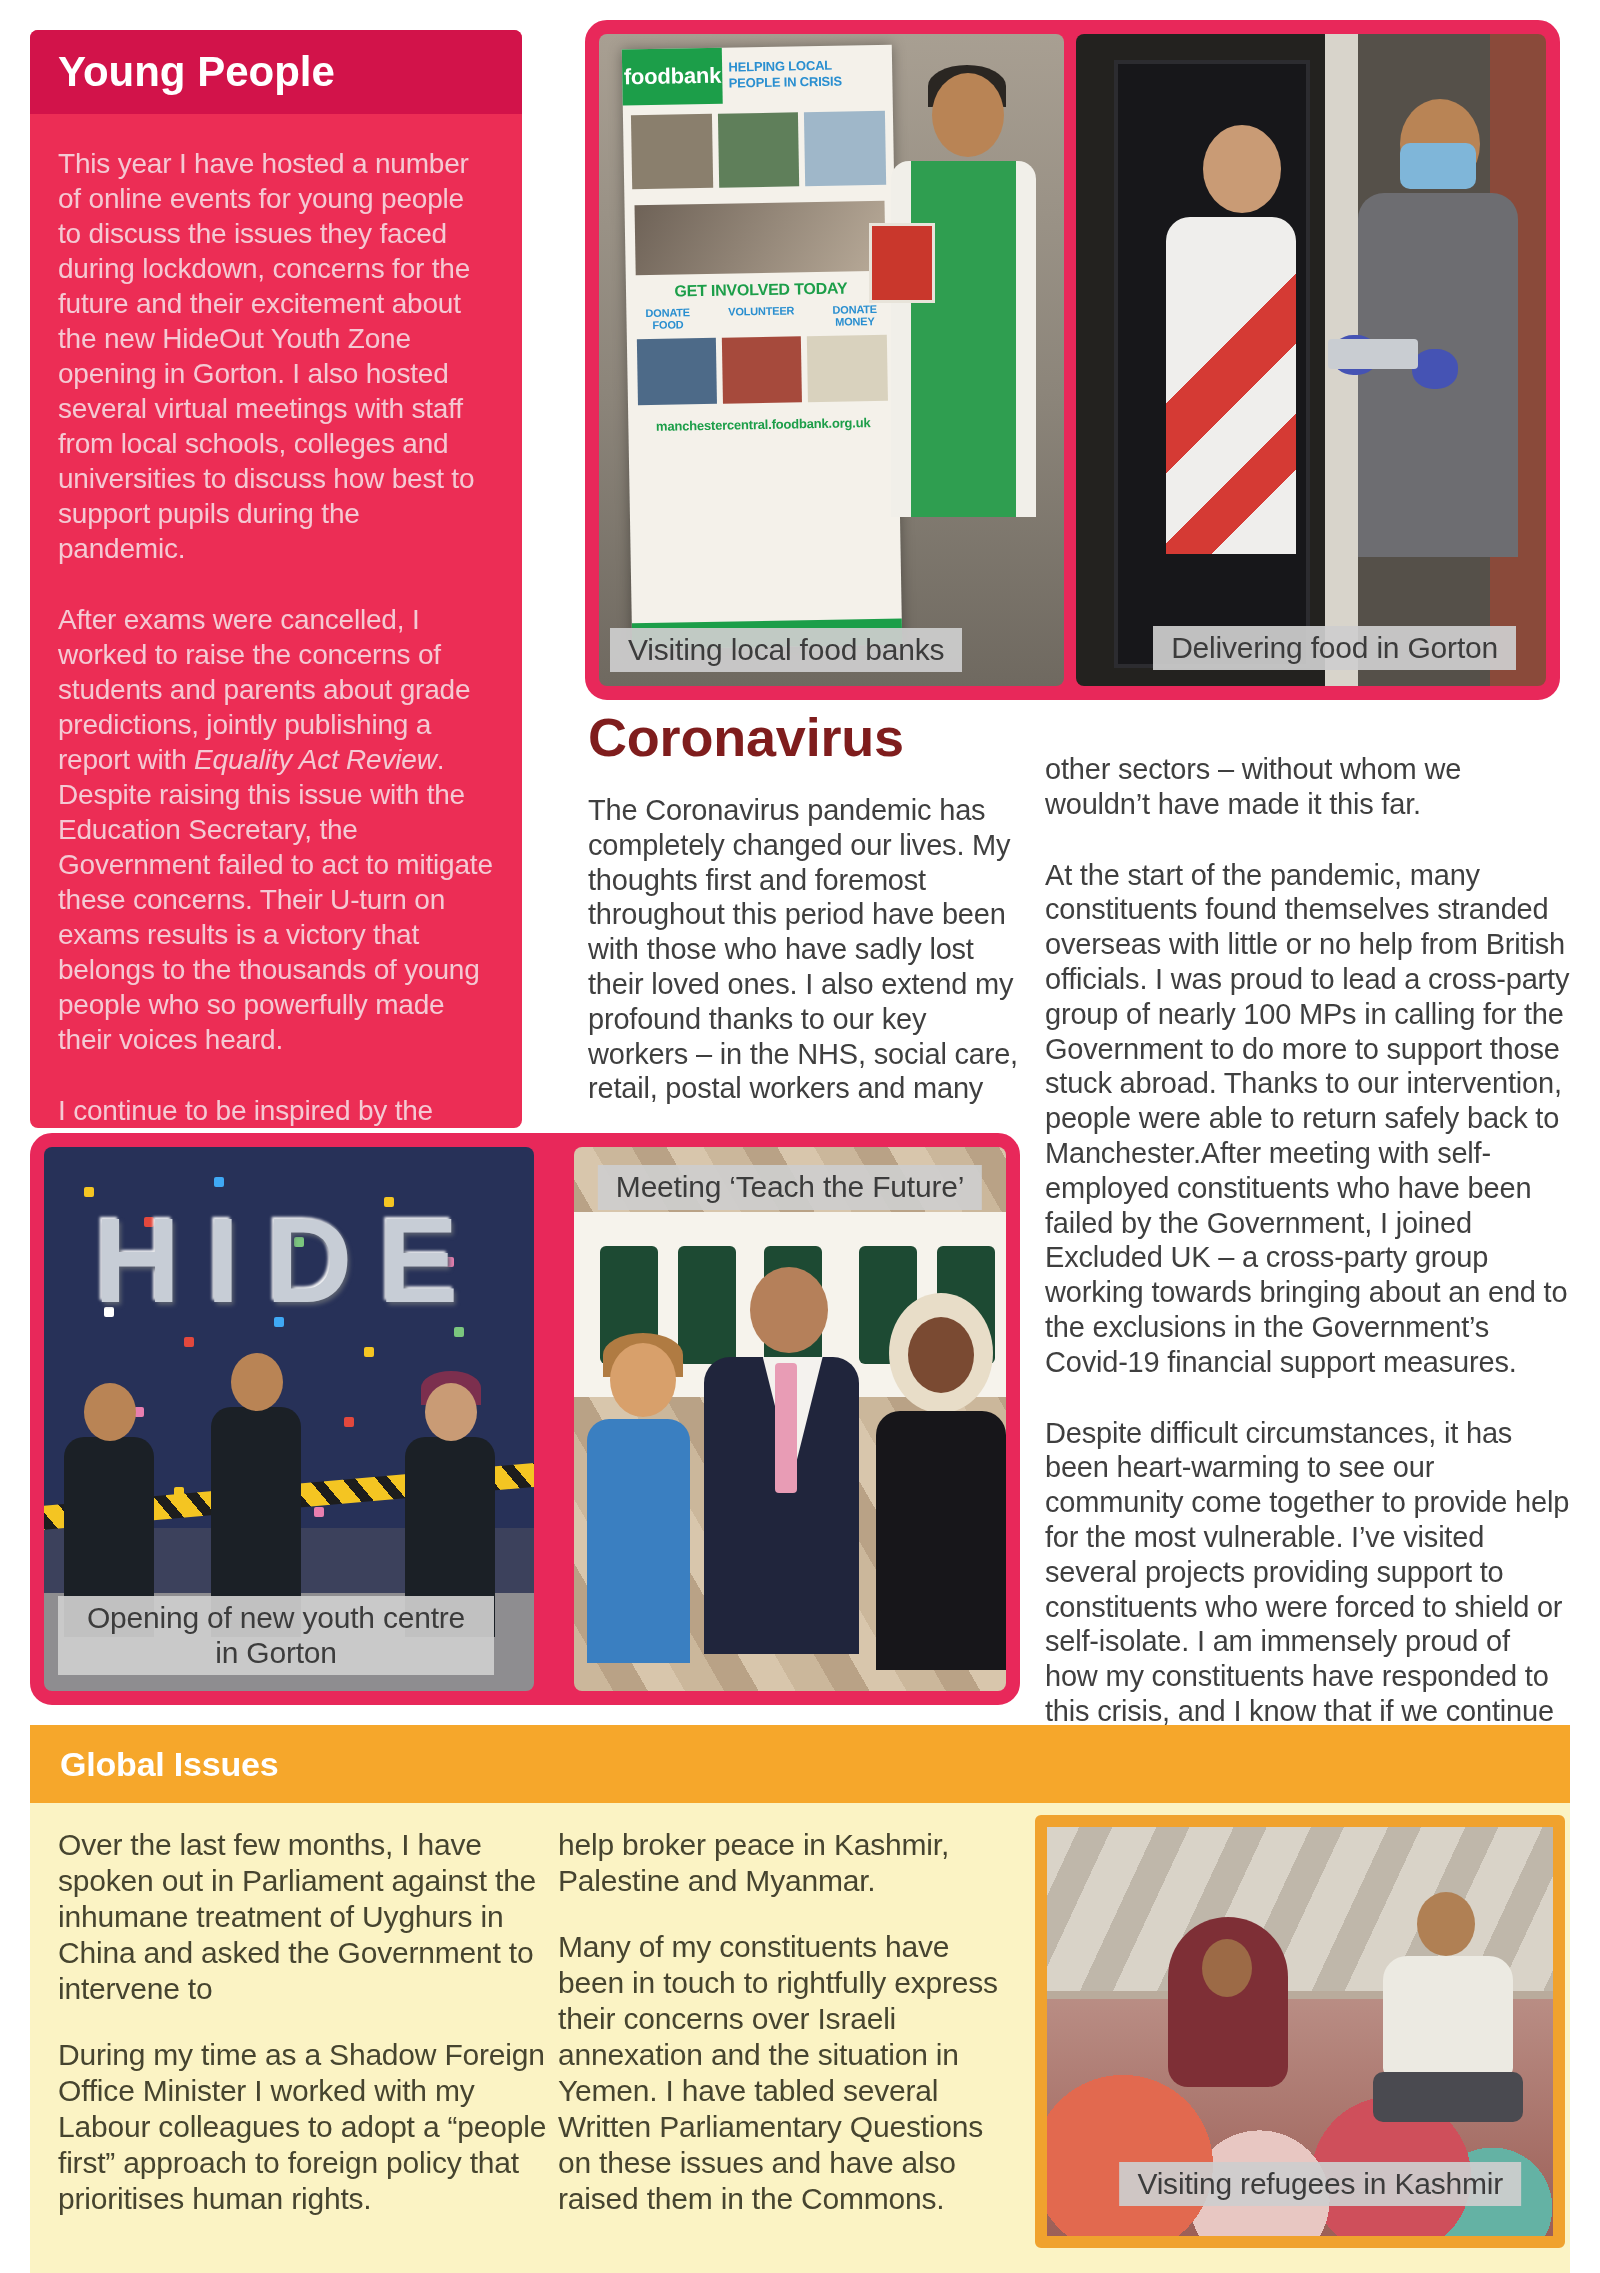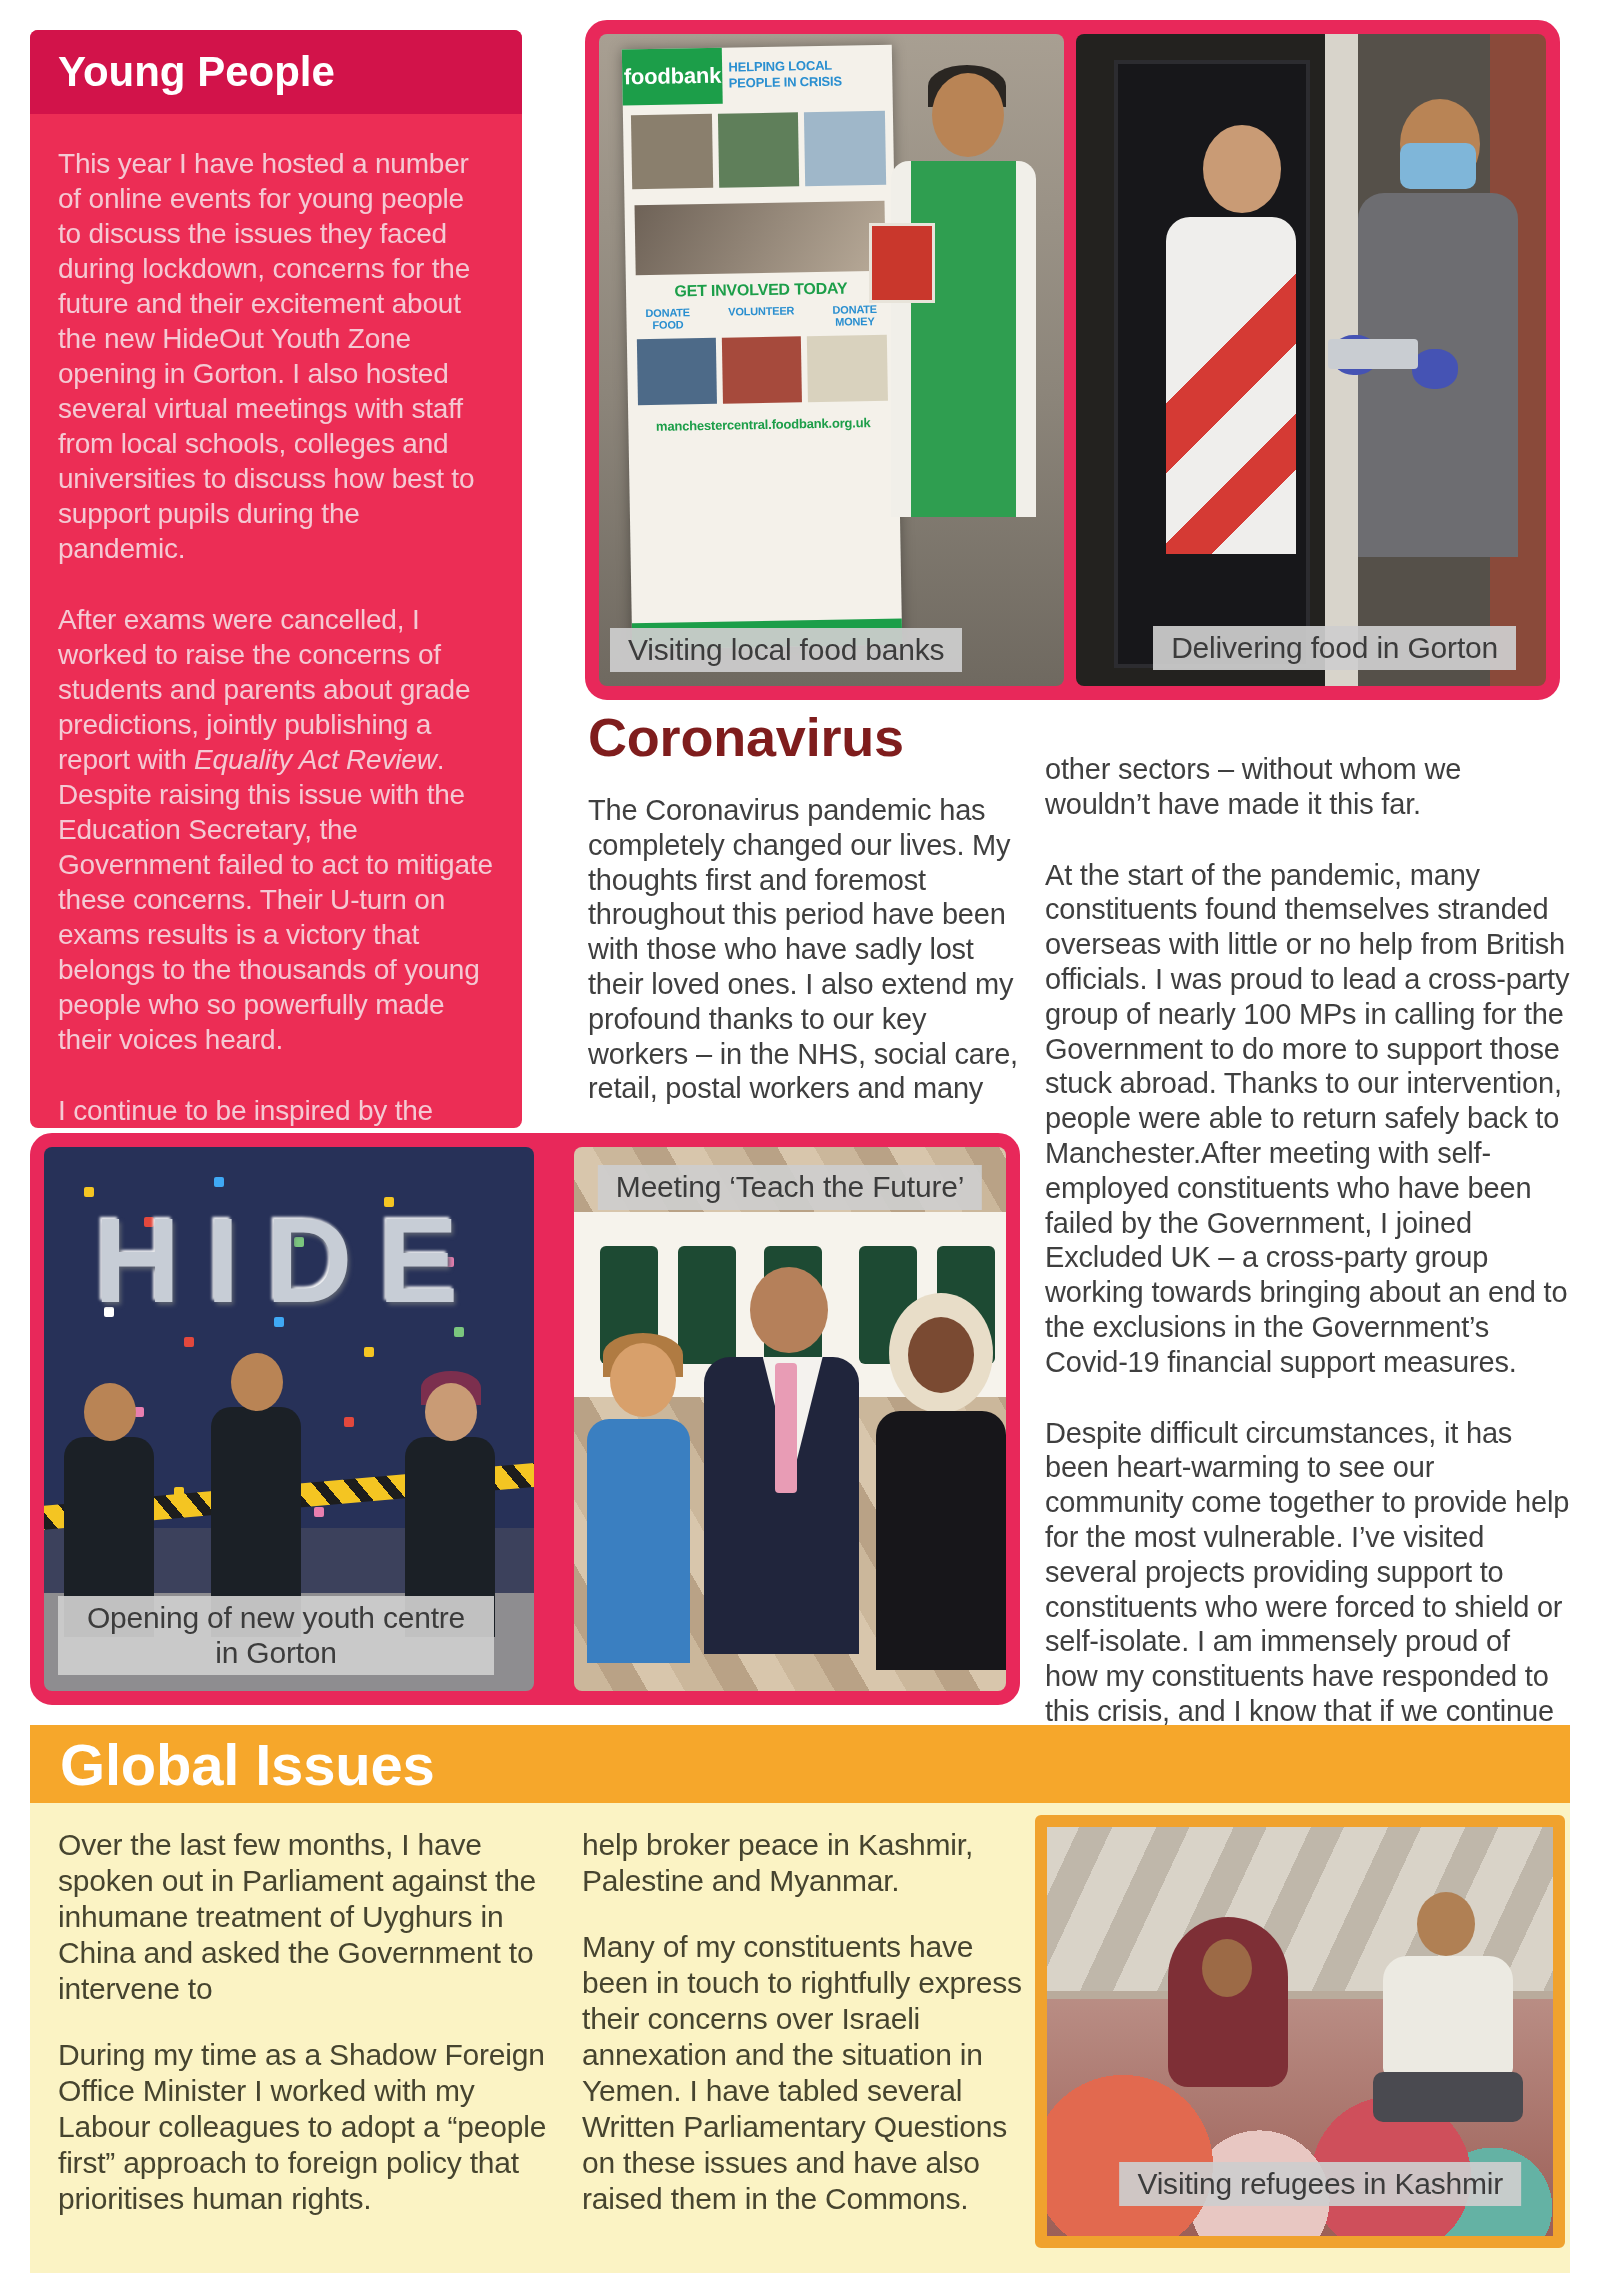--- a/index.html
+++ b/index.html
@@ -111,25 +111,25 @@
   .tc-woman{position:absolute;right:0;bottom:0;width:30%;height:72%;}
   .tc-woman .scarf{position:absolute;left:10%;top:-6px;width:104px;height:120px;border-radius:50%;background:#e8ddc8;}
   .tc-woman .face{position:absolute;left:24%;top:18px;width:66px;height:76px;border-radius:50%;background:#7a4a32;}
   .tc-woman .body{position:absolute;left:0;top:112px;width:100%;height:66%;border-radius:24px 24px 0 0;background:#17161a;}
   .cap-two{white-space:normal;width:400px;text-align:center;left:14px;bottom:16px;}
   .cap-top{top:18px;left:50%;transform:translateX(-50%);}
 
   
   .gi-banner{position:absolute;left:30px;top:1725px;width:1540px;height:78px;background:#f6a72b;
     display:flex;align-items:center;}
-  .gi-banner h2{margin:0;padding-left:30px;color:#ffffff;font-size:58px;font-weight:bold;}
+  .gi-banner h2{margin:0;padding-left:30px;color:#ffffff;font-size:34px;font-weight:bold;}
   .gi-body{position:absolute;left:30px;top:1803px;width:1540px;height:470px;background:#fbf3c4;}
   .gi-col{position:absolute;color:#46442f;font-size:30px;line-height:1.2;}
   .gcol1{left:28px;top:24px;width:492px;}
-  .gcol2{left:528px;top:24px;width:462px;margin-left:24px;}
+  .gcol2{left:528px;top:24px;width:462px;}
   .gi-col p{margin-bottom:30px;}
 
   
   .kashmir{position:absolute;left:1005px;top:12px;width:506px;height:409px;margin:0;overflow:hidden;
     border:12px solid #f0a22e;border-radius:6px;
     background:linear-gradient(180deg,#cfc8bd 0 30%,#b9ab9c 30% 45%,#a8766d 45%);}
   .ks-fold{position:absolute;left:-10%;top:-20%;width:120%;height:60%;
     background:repeating-linear-gradient(115deg,#d9d3c8 0 40px,#bfb7aa 40px 70px);}
   .ks-bed{position:absolute;left:0;bottom:0;width:100%;height:58%;
     background:radial-gradient(circle at 15% 70%,#e2694f 0 90px,transparent 90px),

